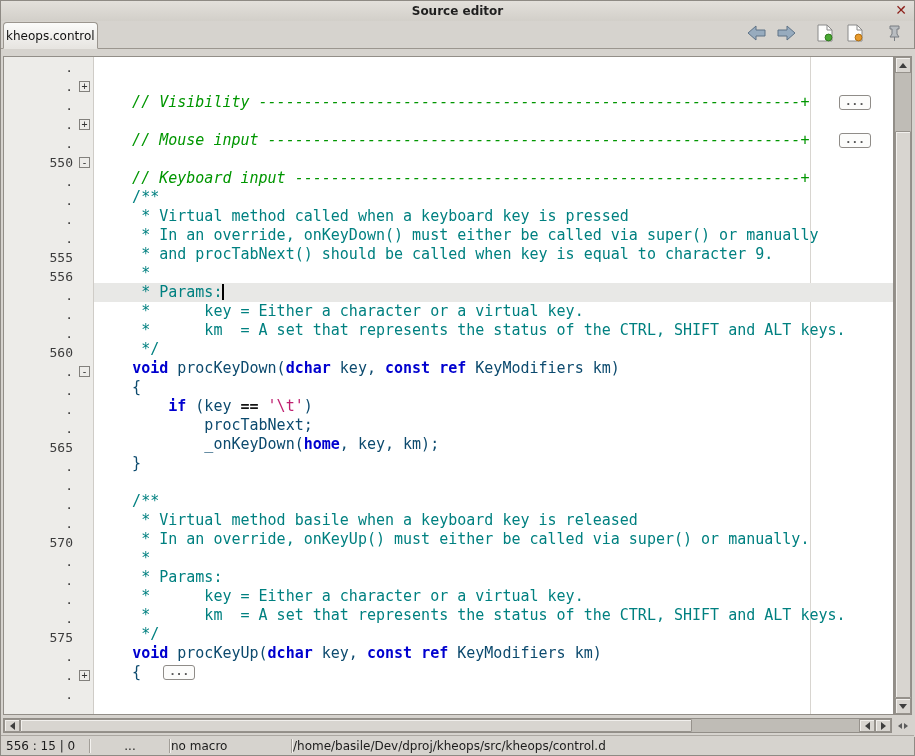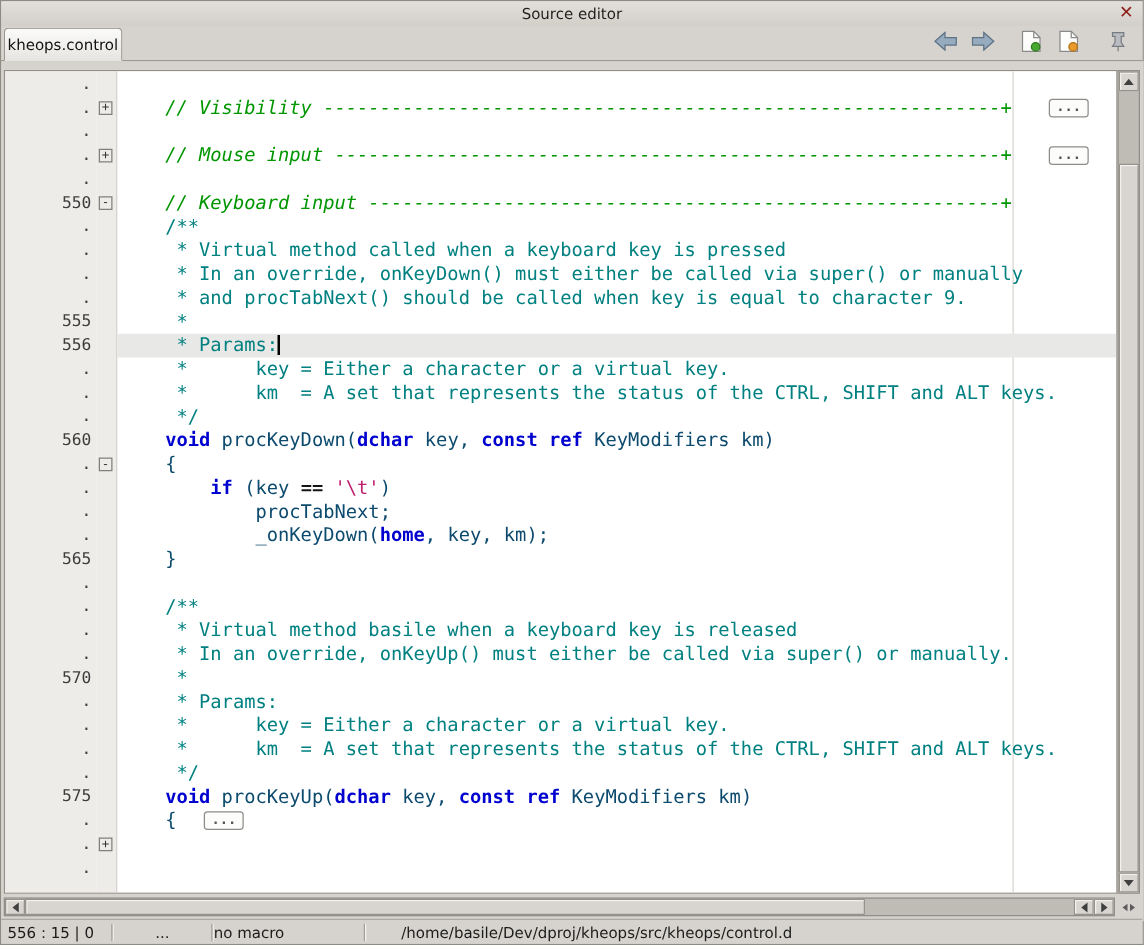--- a/index.html
+++ b/index.html
@@ -6,37 +6,37 @@
     --keyword:#0000CF; --comment:#009600; --doc_comment:#008080; --string:#BE1F6F;
     --caret_line:#E8E8E6; --gutter_bg:#EDECE9; --chrome:#D6D3CE; --close_button:#8C1D18;
   }
   *{margin:0;padding:0;box-sizing:border-box}
   html,body{width:915px;height:756px;overflow:hidden}
   body{font-family:"DejaVu Sans","Liberation Sans",sans-serif;background:#6f6b66}
   .window{position:relative;width:915px;height:756px;background:var(--chrome);border:1px solid #8E8A84}
 
   
   .titlebar{position:absolute;top:0;left:0;right:0;height:20px;background:linear-gradient(#E3E0DB,#D2CFC9);display:flex;align-items:center;justify-content:center}
-  .titlebar .title{font-size:12px;font-weight:normal;color:#1f1f1f}
+  .titlebar .title{font-size:12px;font-weight:bold;color:#1f1f1f}
   .close-btn{position:absolute;right:5px;top:2px;width:16px;height:16px;color:var(--close_button);font-weight:bold;font-size:14px;line-height:15px;text-align:center;cursor:default}
 
   
   .tabbar{position:absolute;top:20px;left:0;right:0;height:28px;background:var(--chrome);border-bottom:1px solid #9B968F}
   .tab{position:absolute;left:2px;top:1px;height:27px;padding:0 2px;background:linear-gradient(#FBFBFA,#E7E5E1);border:1px solid #9B968F;border-bottom:1px solid #E7E5E1;border-radius:4px 4px 0 0;font-size:12px;color:#111;display:flex;align-items:center;z-index:3}
   .toolbar{position:absolute;right:8px;top:1px;height:26px;display:flex;align-items:center}
   .tool-btn{width:24px;height:24px;display:flex;align-items:center;justify-content:center;border-radius:3px}
   .tool-btn + .tool-btn{margin-left:6px}
   .tool-btn.gap{margin-left:15px}
 
   
   .editor{position:absolute;top:48px;left:0;width:915px;height:688px;background:var(--chrome)}
   .text-region{position:absolute;top:7px;left:2px;width:891px;height:659px;background:#fff;border:1px solid #928E88;overflow:hidden}
   .gutter-col{position:absolute;left:0;top:0;bottom:0;width:73px;background:var(--gutter_bg);padding-top:1px}
   .fold-col{position:absolute;left:73px;top:0;bottom:0;width:17px;background:var(--gutter_bg);border-right:1px solid #CFCCC7;padding-top:1px}
-  .code-col{position:absolute;left:90px;top:0;right:0;bottom:0;background:#fff;padding-top:1px}
+  .code-col{position:absolute;left:90px;top:0;right:0;bottom:0;background:#fff;padding-top:17px}
   .margin-line{position:absolute;left:716px;top:0;bottom:0;width:1px;background:#D8D5D0}
 
   .gutter-cell{height:19px;line-height:19px;text-align:right;padding-right:4px;font:13px/19px "DejaVu Sans Mono",monospace;color:#3C3C3C}
   .fold-cell{height:19px;position:relative}
   .fold-box{position:absolute;left:2px;top:4px;width:11px;height:11px;border:1px solid #82807C;background:var(--gutter_bg);font:10px/9px "DejaVu Sans Mono",monospace;text-align:center;color:#333}
 
   .code-row{height:19px;white-space:pre;font:15px/19px "DejaVu Sans Mono",monospace;color:#141414;position:relative;padding-left:2px}
   .code-row.hl{background:var(--caret_line)}
   .s-p{color:#0c4a6e}
   .s-c{color:var(--comment);font-style:italic}
@@ -70,21 +70,21 @@
   .tri-right{border-top:4px solid transparent;border-bottom:4px solid transparent;border-left:5px solid #3f3f3f}
   .tri-sm-left{border-top:3px solid transparent;border-bottom:3px solid transparent;border-right:4px solid #5c5c5c}
   .tri-sm-right{border-top:3px solid transparent;border-bottom:3px solid transparent;border-left:4px solid #5c5c5c}
 
   
   .statusbar{position:absolute;left:0;bottom:0;width:100%;height:20px;background:var(--chrome);border-top:1px solid #ABA7A1;display:flex;align-items:center;font-size:12px;color:#1c1c1c}
   .sb-panel{height:100%;display:flex;align-items:center}
   .sb-p1{width:88px;padding-left:5px}
   .sb-p2{width:78px;justify-content:center}
   .sb-p3{width:120px;justify-content:flex-start}
-  .sb-p4{flex:1;padding-left:28px}
+  .sb-p4{flex:1;}
   .sb-sep{width:2px;height:14px;border-left:1px solid #A29E98;border-right:1px solid #F4F2EF}
 </style>
 </head>
 <body>
 
 <div class="window">
 
   <div class="titlebar">
     <span class="title">Source editor</span>
     <span class="close-btn">✕</span>

